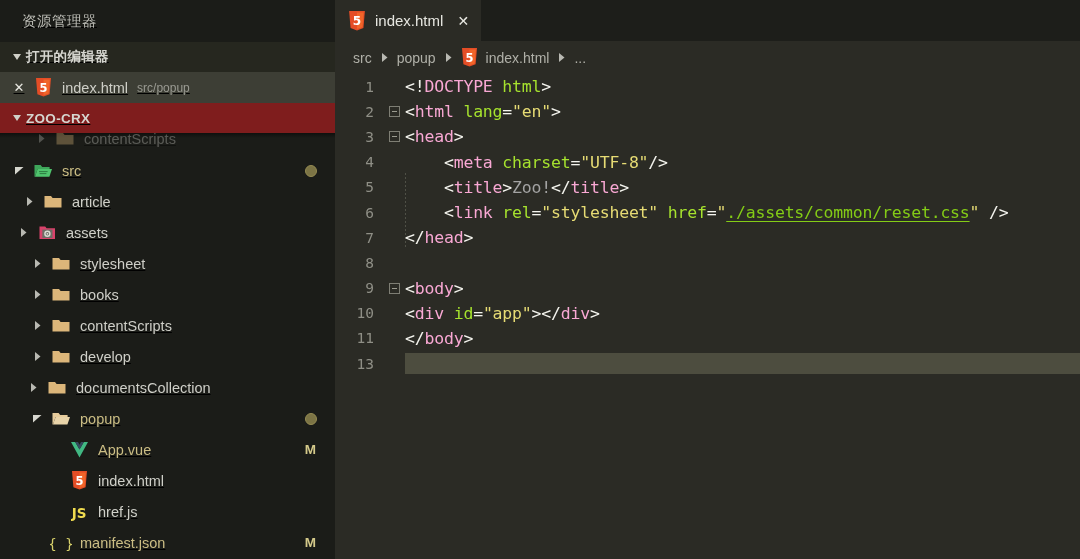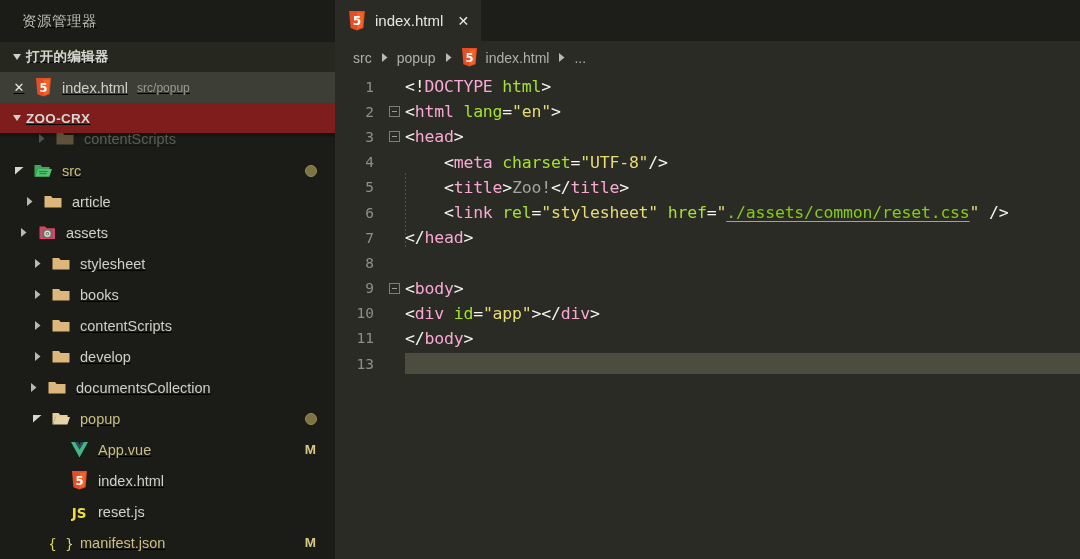--- a/index.html
+++ b/index.html
@@ -326,21 +326,21 @@
           </span>
           <span class="label">index.html</span>
         </div>
         <div class="row" style="padding-left: 44px;">
           <span class="arrow"></span>
           <span class="ficon">
             <svg class="ic" width="20" height="18" viewBox="0 0 20 18">
               <text x="10" y="14.5" font-family="DejaVu Sans, sans-serif" font-size="13.5" font-weight="bold" fill="#f0db4f" text-anchor="middle">JS</text>
             </svg>
           </span>
-          <span class="label">reset.js</span>
+          <span class="label">href.js</span>
         </div>
         <div class="row" style="padding-left: 26px;">
           <span class="arrow"></span>
           <span class="ficon">
             <svg class="ic" width="22" height="18" viewBox="0 0 22 18">
               <text x="11" y="14.5" font-family="DejaVu Sans Mono, monospace" font-size="14" fill="#d6cf6a" text-anchor="middle">{ }</text>
             </svg>
           </span>
           <span class="label tan">manifest.json</span>
           <span class="badge-m">M</span>

